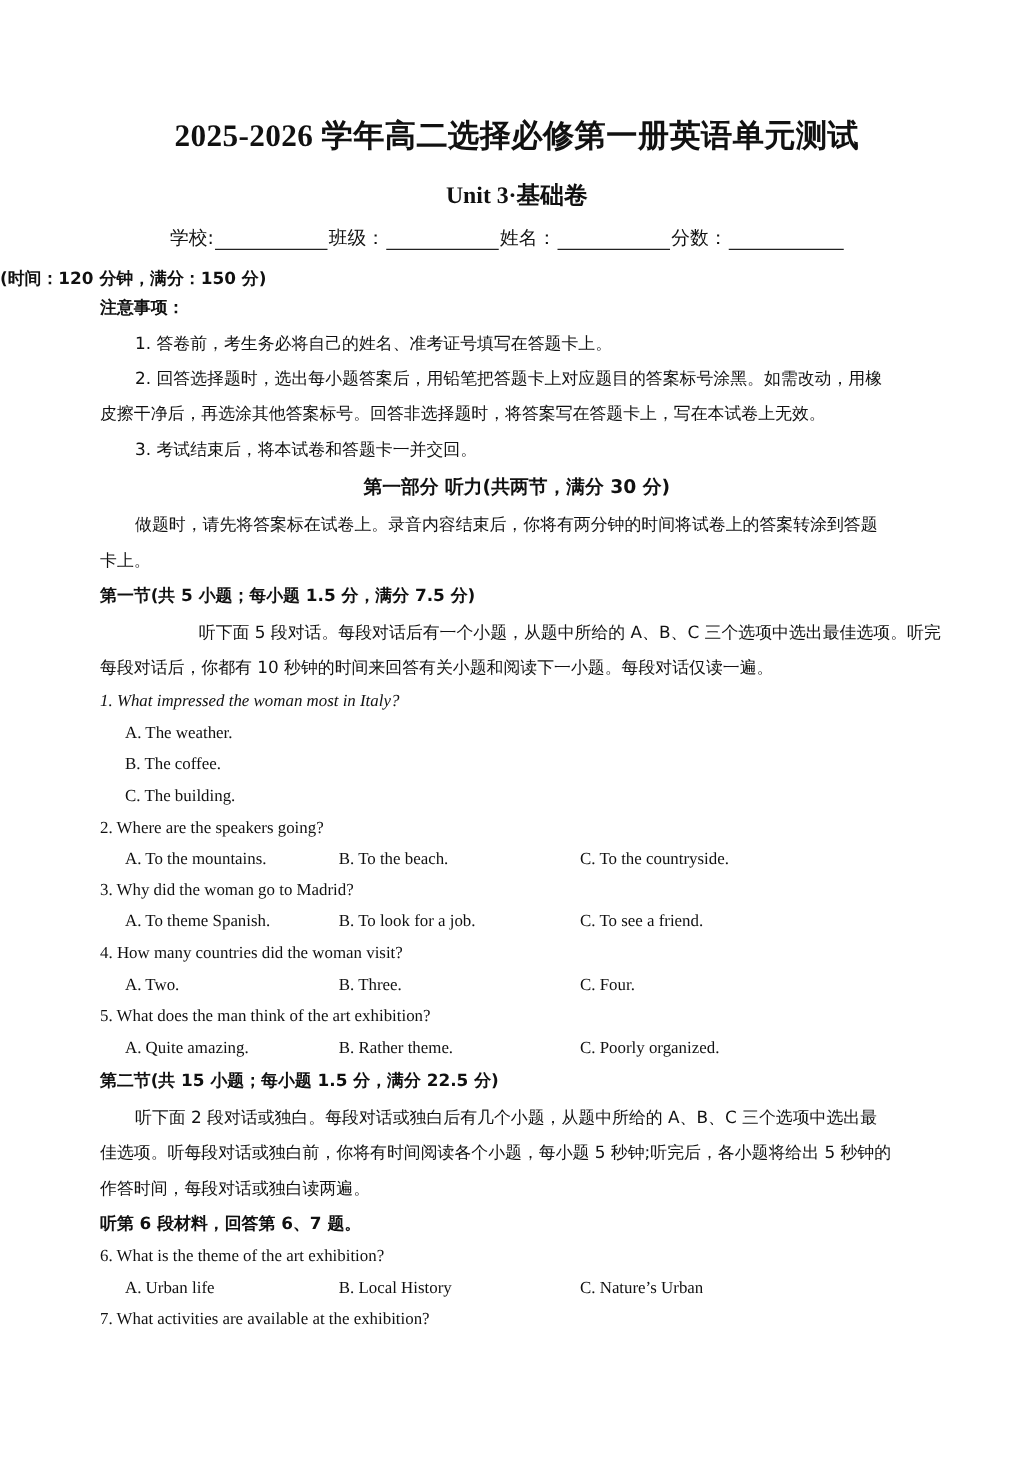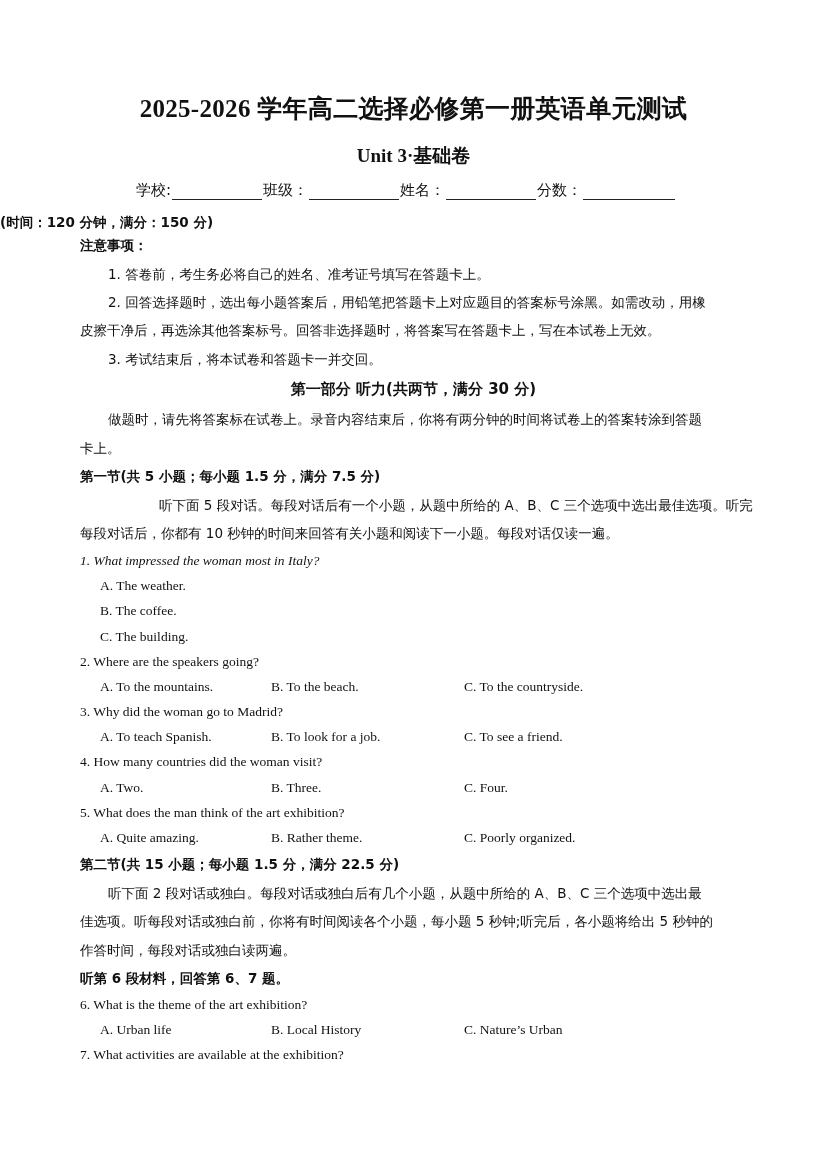--- a/index.html
+++ b/index.html
@@ -53,21 +53,21 @@
 <div class="abs opt" style="left:100px; top:578px;">A. The weather.</div>
 <div class="abs opt" style="left:100px; top:603px;">B. The coffee.</div>
 <div class="abs opt" style="left:100px; top:629px;">C. The building.</div>
 
 <div class="abs q" style="left:80px; top:654px;">2. Where are the speakers going?</div>
 <div class="abs opt" style="left:100px; top:679px;">A. To the mountains.</div>
 <div class="abs opt" style="left:271px; top:679px;">B. To the beach.</div>
 <div class="abs opt" style="left:464px; top:679px;">C. To the countryside.</div>
 
 <div class="abs q" style="left:80px; top:704px;">3. Why did the woman go to Madrid?</div>
-<div class="abs opt" style="left:100px; top:729px;">A. To teach Spanish.</div>
+<div class="abs opt" style="left:100px; top:729px;">A. To theme Spanish.</div>
 <div class="abs opt" style="left:271px; top:729px;">B. To look for a job.</div>
 <div class="abs opt" style="left:464px; top:729px;">C. To see a friend.</div>
 
 <div class="abs q" style="left:80px; top:754px;">4. How many countries did the woman visit?</div>
 <div class="abs opt" style="left:100px; top:780px;">A. Two.</div>
 <div class="abs opt" style="left:271px; top:780px;">B. Three.</div>
 <div class="abs opt" style="left:464px; top:780px;">C. Four.</div>
 
 <div class="abs q" style="left:80px; top:805px;">5. What does the man think of the art exhibition?</div>
 <div class="abs opt" style="left:100px; top:830px;">A. Quite amazing.</div>

